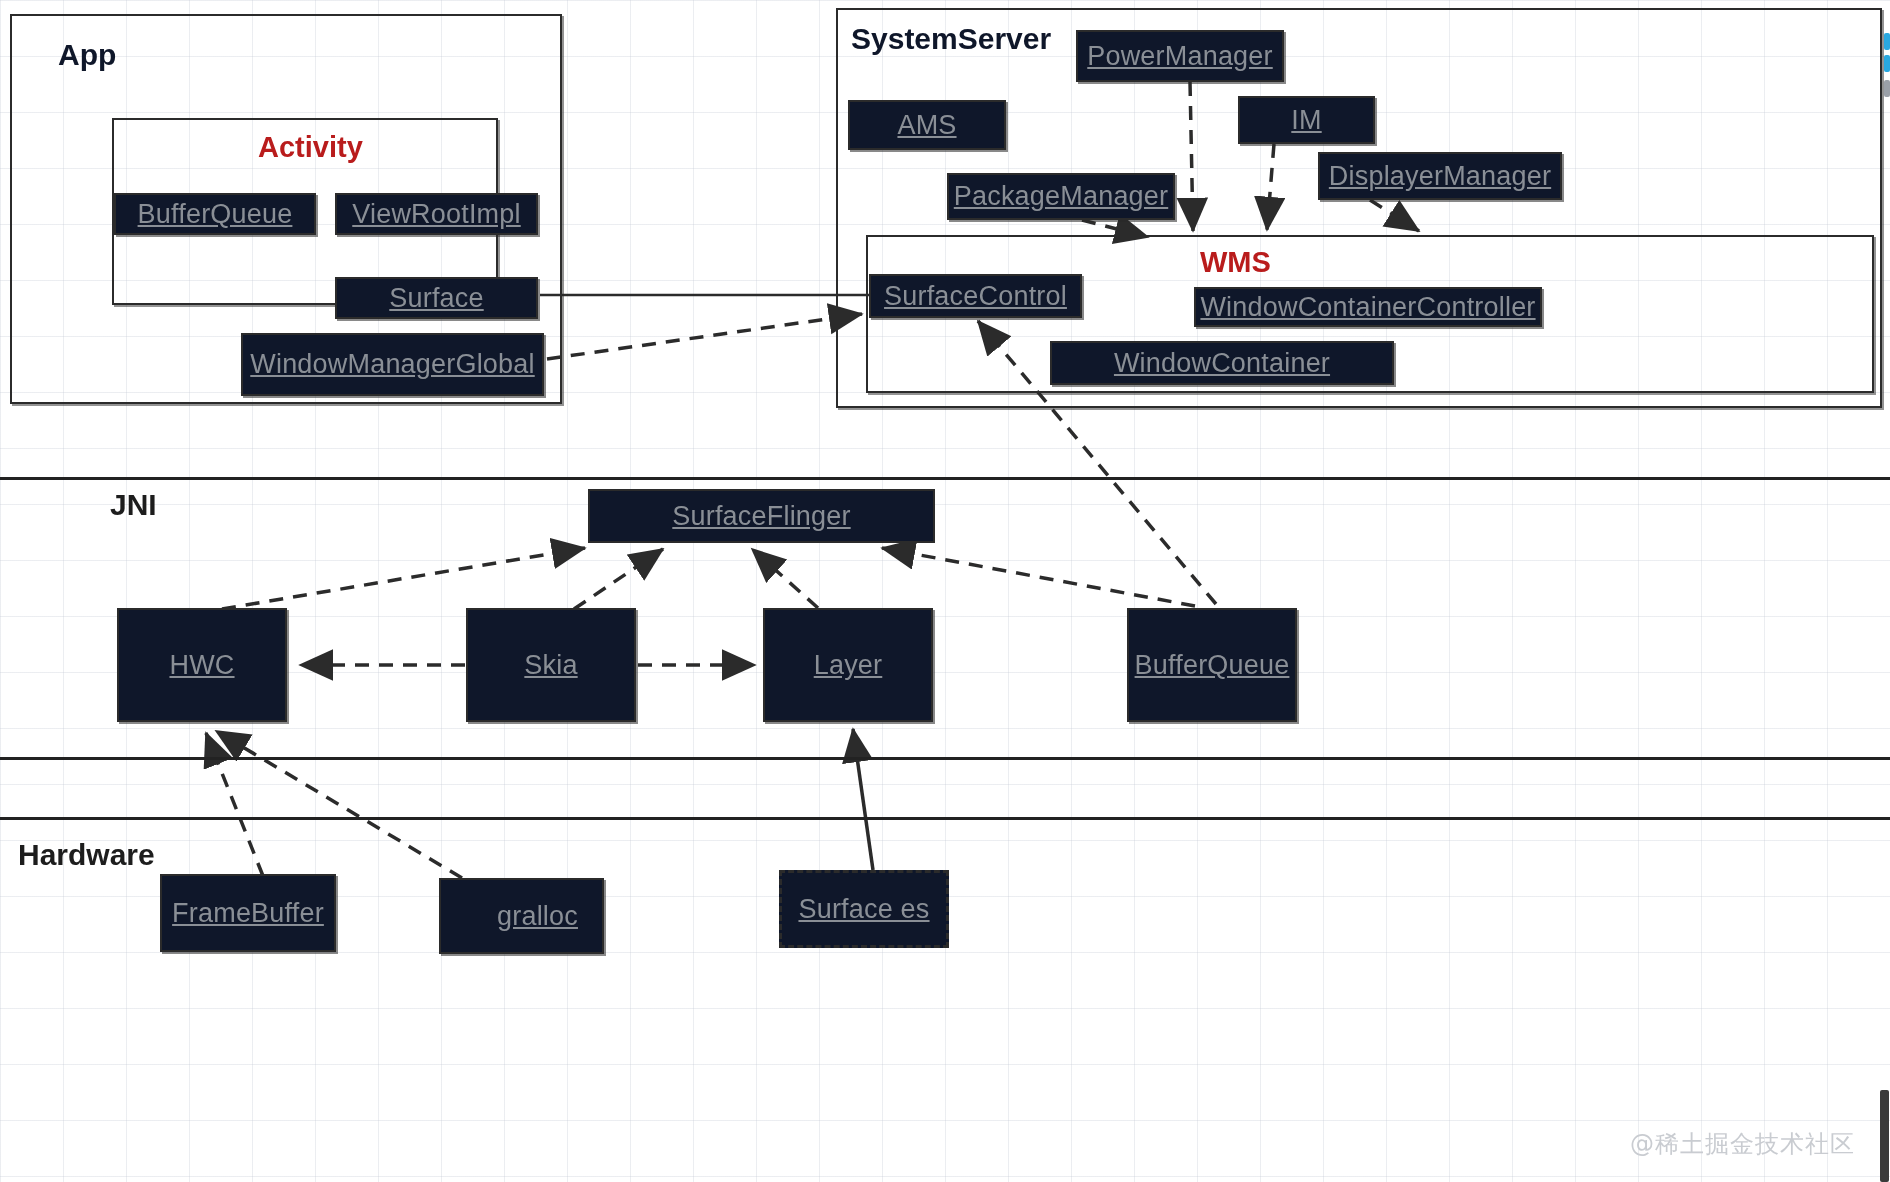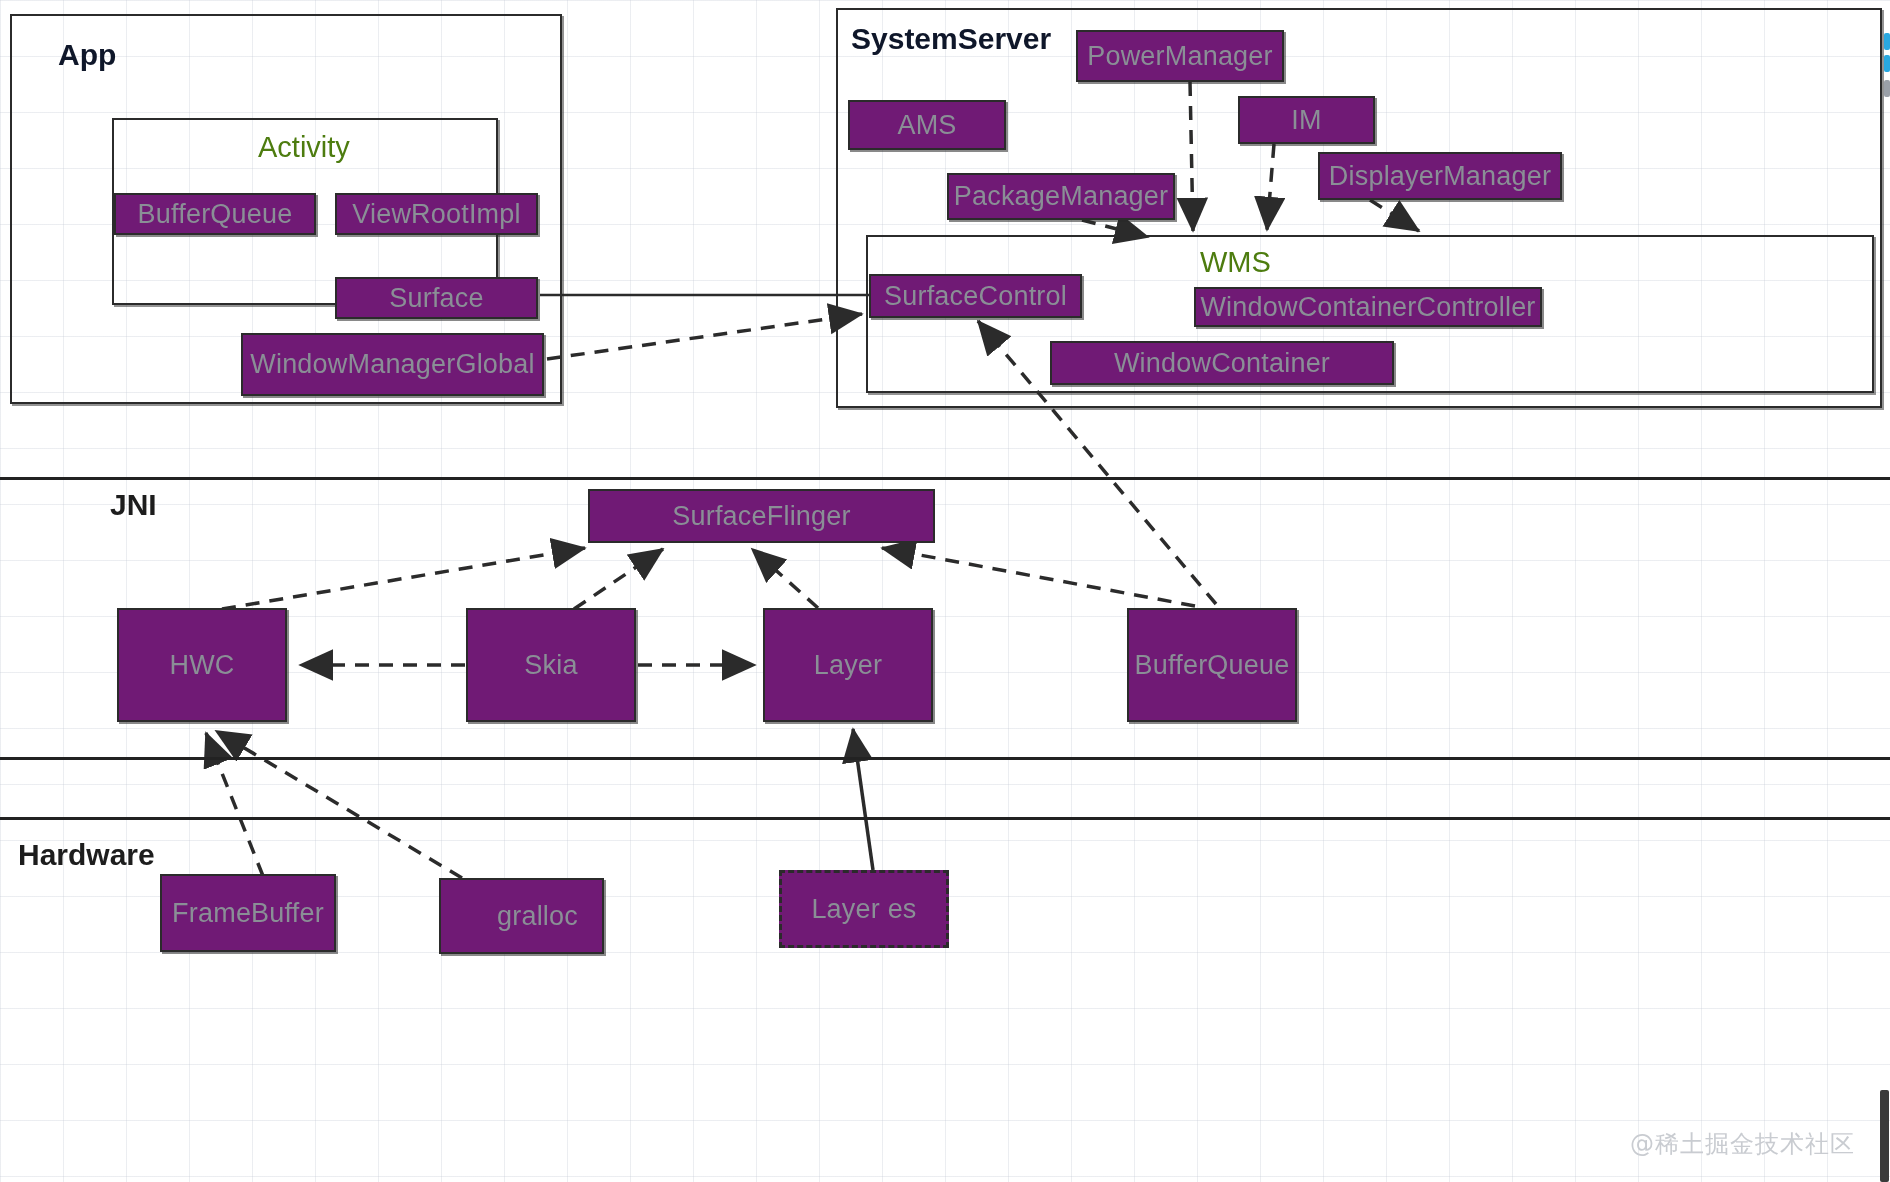--- a/index.html
+++ b/index.html
@@ -17,45 +17,46 @@
       linear-gradient(to bottom, rgba(200,205,215,.35) 1px, transparent 1px);
     background-size:63px 56px;
     pointer-events:none;
   }
 
   svg.wires{position:absolute;left:0;top:0;width:1890px;height:1182px;pointer-events:none;}
 
   
   .node{
     position:absolute;box-sizing:border-box;
-    background:#701a75;
+    background:#0f172a;
     border:2px solid #2b2b2b;
     display:flex;align-items:center;justify-content:center;
     color:#8a8f96;
     font-size:27px;
     letter-spacing:.2px;
     white-space:nowrap;
     box-shadow:2px 2px 0 rgba(40,40,40,.55);
+    text-decoration:underline;
   }
   .node.dashed{border-style:dashed;border-width:3px;box-shadow:none;}
 
   
   .panel{
     position:absolute;box-sizing:border-box;
     background:transparent;
     border:2px solid #2b2b2b;
     box-shadow:2px 2px 0 rgba(40,40,40,.5);
   }
   .panel-title{
     position:absolute;
     font-weight:bold;color:#0f172a;font-size:30px;
   }
   .group-title{
     position:absolute;
-    font-weight:normal;color:#4d7c0f;font-size:29px;
+    font-weight:bold;color:#b91c1c;font-size:29px;
   }
   
   .band-line{
     position:absolute;left:0;width:1890px;height:0;
     border-top:3px solid #222;
   }
   .band-label{
     position:absolute;font-weight:bold;color:#1d1d1d;font-size:30px;
   }
   .watermark{
@@ -153,21 +154,21 @@
 
   <div class="node" style="left:588px;top:489px;width:347px;height:54px;box-shadow:none;border-width:2px;">SurfaceFlinger</div>
 
   <div class="node" style="left:117px;top:608px;width:170px;height:114px;">HWC</div>
   <div class="node" style="left:466px;top:608px;width:170px;height:114px;">Skia</div>
   <div class="node" style="left:763px;top:608px;width:170px;height:114px;">Layer</div>
   <div class="node" style="left:1127px;top:608px;width:170px;height:114px;">BufferQueue</div>
 
   <div class="node" style="left:160px;top:874px;width:176px;height:78px;">FrameBuffer</div>
   <div class="node" style="left:439px;top:878px;width:165px;height:76px;padding-left:32px;">gralloc</div>
-  <div class="node dashed" style="left:779px;top:870px;width:170px;height:78px;">Layer es</div>
+  <div class="node dashed" style="left:779px;top:870px;width:170px;height:78px;">Surface es</div>
 
   <div class="edge-sliver" style="left:1884px;top:33px;height:17px;background:#29a8e0;"></div>
   <div class="edge-sliver" style="left:1884px;top:55px;height:17px;background:#29a8e0;"></div>
   <div class="edge-sliver" style="left:1884px;top:80px;height:17px;background:#9aa0a8;"></div>
   <div class="edge-sliver" style="left:1880px;top:1090px;width:9px;height:92px;background:#3a3a3a;"></div>
 
   <div class="watermark" style="left:1630px;top:1128px;">@稀土掘金技术社区</div>
 
 </div>
 

